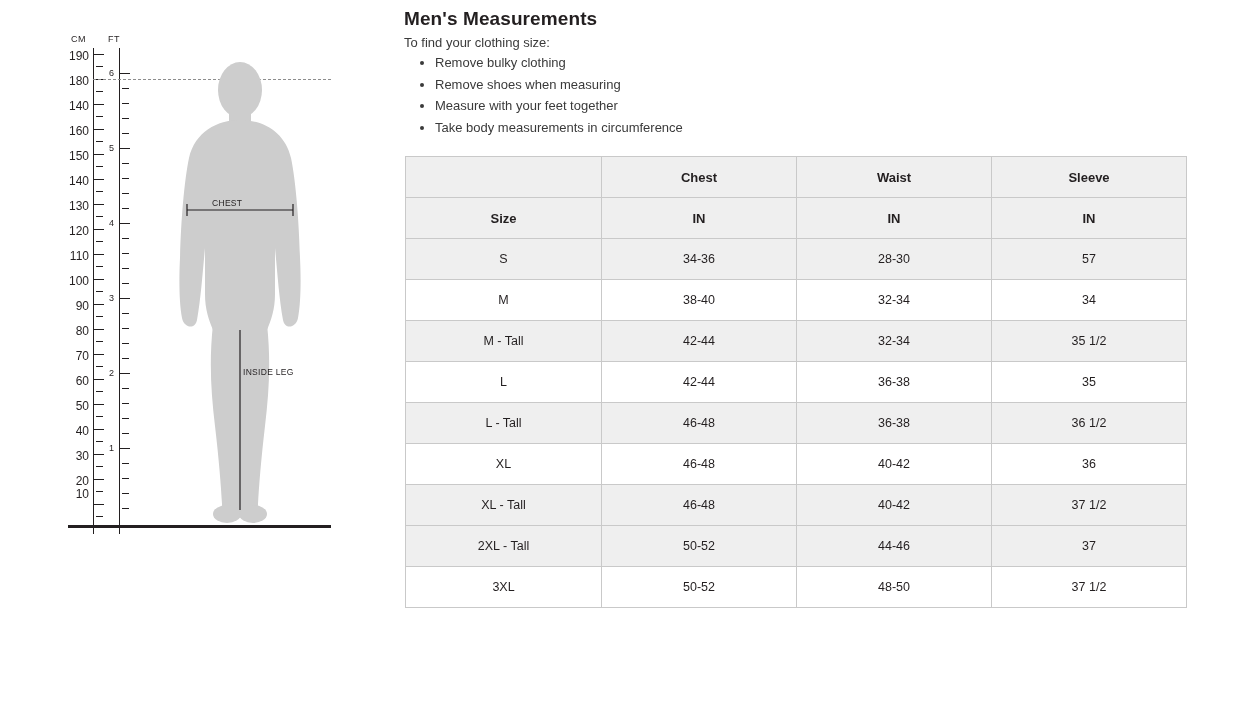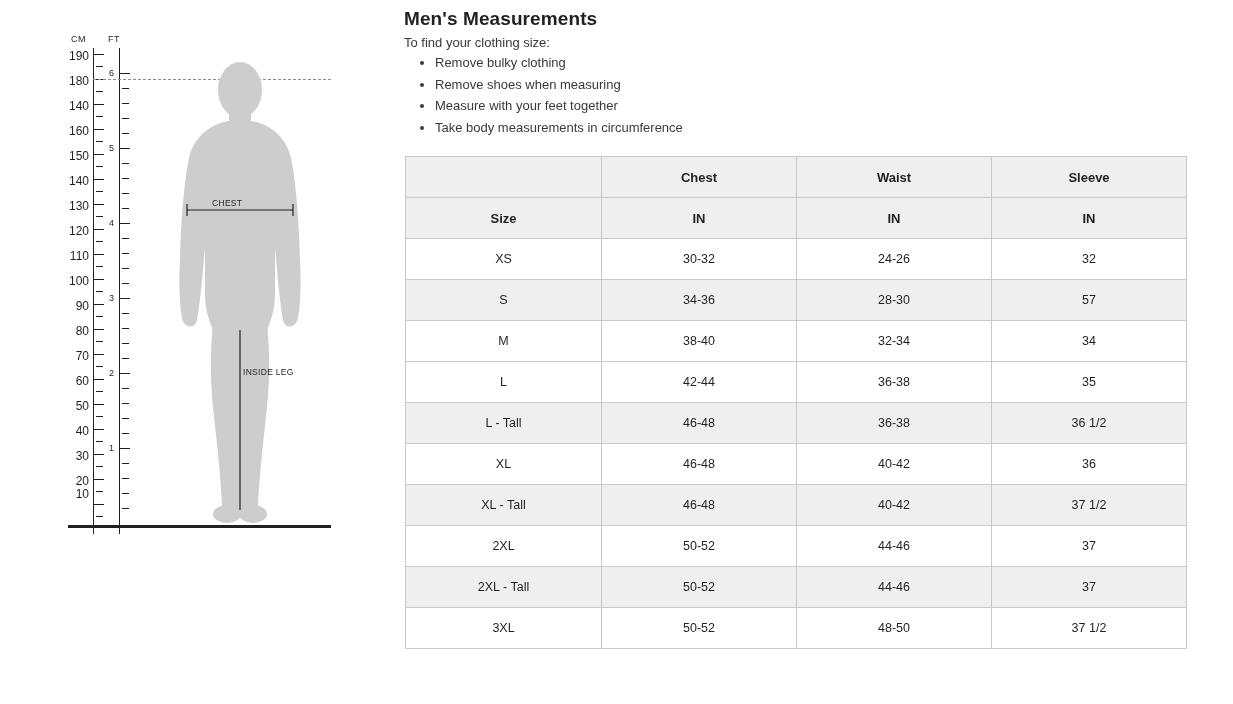--- a/index.html
+++ b/index.html
@@ -393,38 +393,38 @@
           <th>Waist</th>
           <th>Sleeve</th>
         </tr>
         <tr class="shaded">
           <th>Size</th>
           <th>IN</th>
           <th>IN</th>
           <th>IN</th>
         </tr>
 
-        <tr class="plain">
-          <td>XS</td>
-          <td>30-32</td>
-          <td>24-26</td>
-          <td>32</td>
-        </tr>
         <tr class="shaded">
           <td>S</td>
           <td>34-36</td>
           <td>28-30</td>
           <td>57</td>
         </tr>
         <tr class="plain">
           <td>M</td>
           <td>38-40</td>
           <td>32-34</td>
           <td>34</td>
         </tr>
+        <tr class="shaded">
+          <td>M - Tall</td>
+          <td>42-44</td>
+          <td>32-34</td>
+          <td>35 1/2</td>
+        </tr>
         <tr class="plain">
           <td>L</td>
           <td>42-44</td>
           <td>36-38</td>
           <td>35</td>
         </tr>
         <tr class="shaded">
           <td>L - Tall</td>
           <td>46-48</td>
           <td>36-38</td>
@@ -435,26 +435,20 @@
           <td>46-48</td>
           <td>40-42</td>
           <td>36</td>
         </tr>
         <tr class="shaded">
           <td>XL - Tall</td>
           <td>46-48</td>
           <td>40-42</td>
           <td>37 1/2</td>
         </tr>
-        <tr class="plain">
-          <td>2XL</td>
-          <td>50-52</td>
-          <td>44-46</td>
-          <td>37</td>
-        </tr>
         <tr class="shaded">
           <td>2XL - Tall</td>
           <td>50-52</td>
           <td>44-46</td>
           <td>37</td>
         </tr>
         <tr class="plain">
           <td>3XL</td>
           <td>50-52</td>
           <td>48-50</td>

